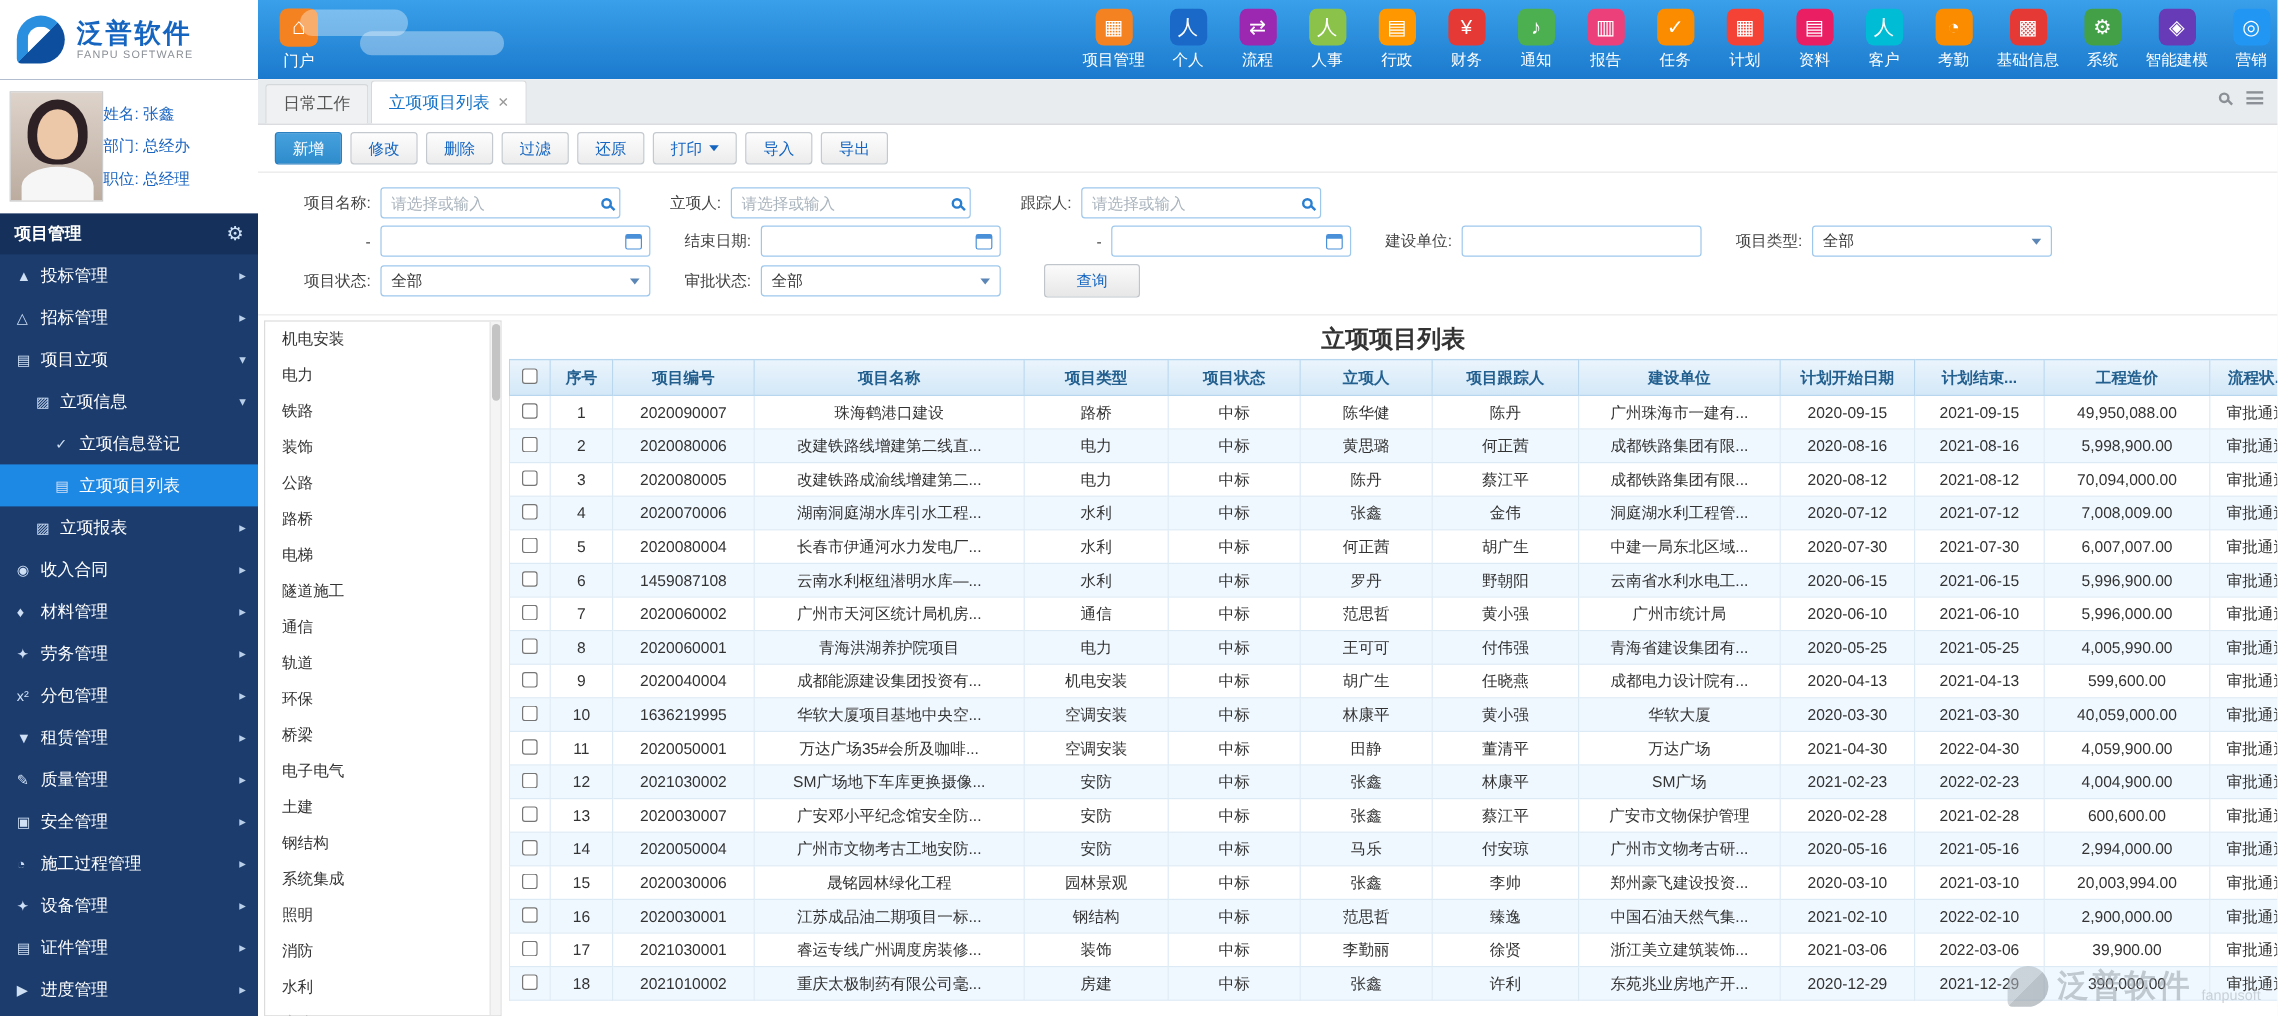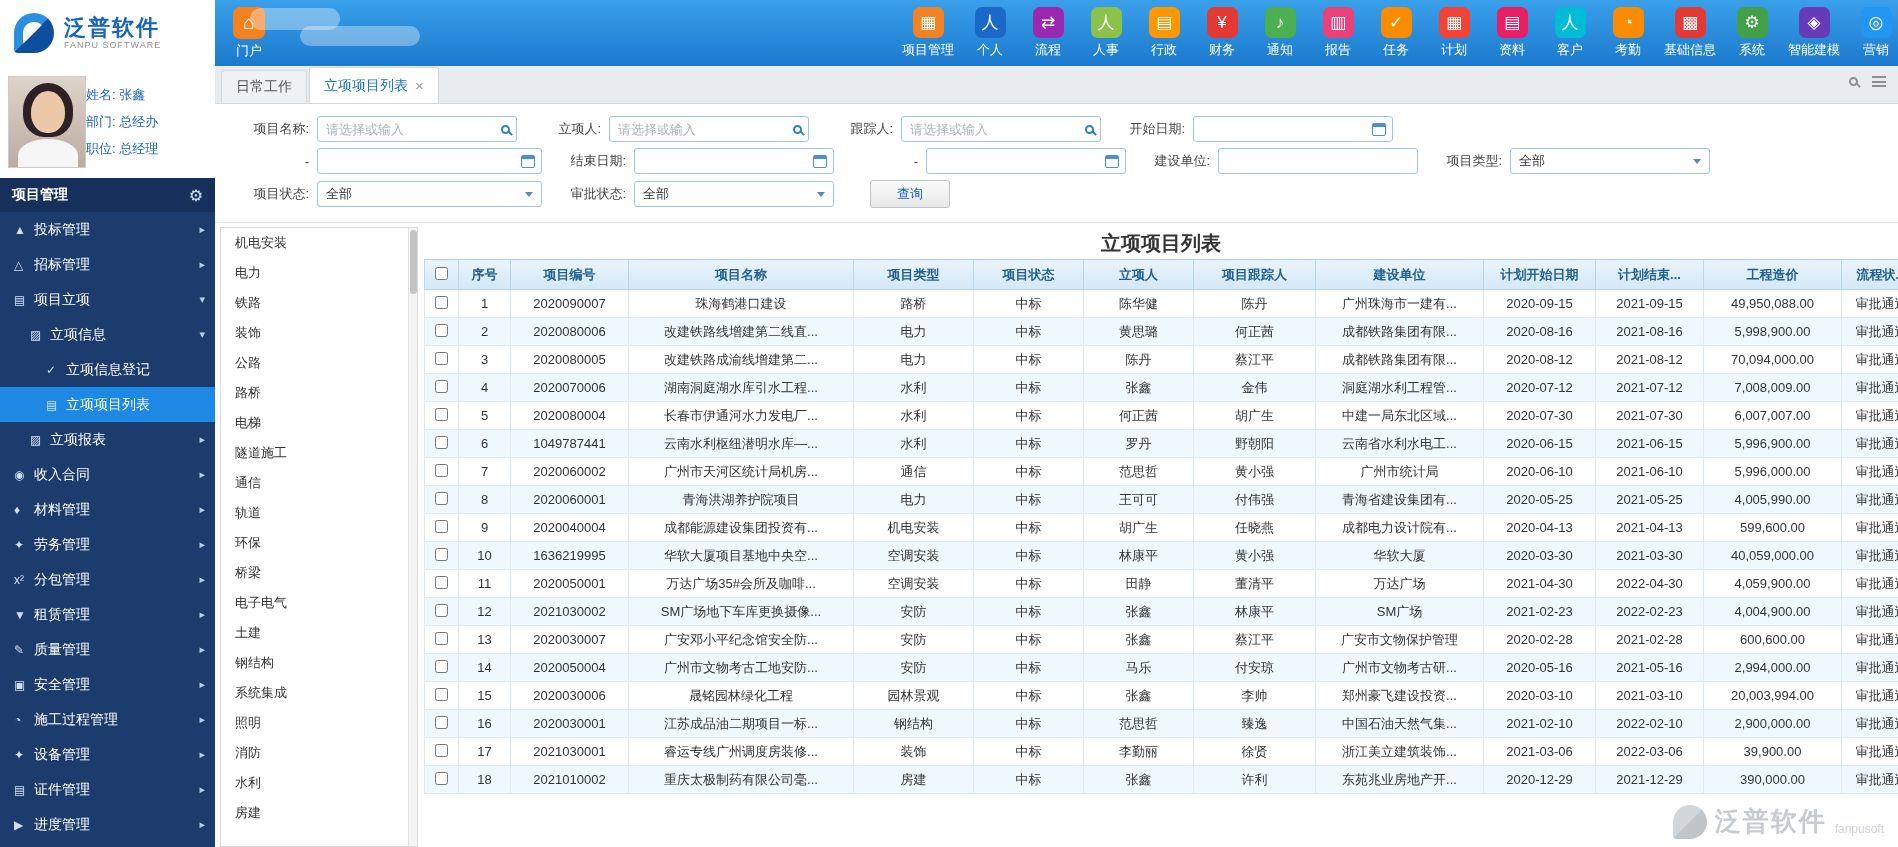--- a/index.html
+++ b/index.html
@@ -359,20 +359,30 @@
           <span>立项项目列表</span>
           <span class="tab-close">×</span>
         </div>
       </div>
     <div class="tabbar-tools">
       <span class="mag gray"></span>
       <span class="hamb"></span>
     </div>
   </div>
 
+  <div class="toolbar">
+      <button class="tb-btn primary">新增</button>
+      <button class="tb-btn">修改</button>
+      <button class="tb-btn">删除</button>
+      <button class="tb-btn">过滤</button>
+      <button class="tb-btn">还原</button>
+      <button class="tb-btn">打印<i class="dd-caret"></i></button>
+      <button class="tb-btn">导入</button>
+      <button class="tb-btn">导出</button>
+    </div>
 
   <div class="filters">
     <div class="frow">
       <div class="fgroup">
         <span class="flabel">项目名称:</span>
         <span class="fctrl">
           <input class="ftext" placeholder="请选择或输入" style="">
           <span class="icon-right mag"></span>
         </span>
       </div>
@@ -381,27 +391,20 @@
         <span class="fctrl">
           <input class="ftext" placeholder="请选择或输入" style="">
           <span class="icon-right mag"></span>
         </span>
       </div>
       <div class="fgroup">
         <span class="flabel">跟踪人:</span>
         <span class="fctrl">
           <input class="ftext" placeholder="请选择或输入" style="">
           <span class="icon-right mag"></span>
-        </span>
-      </div>
-      <div class="fgroup">
-        <span class="flabel">开始日期:</span>
-        <span class="fctrl">
-          <input class="ftext" style="">
-          <span class="icon-right cal"></span>
         </span>
       </div>
     </div>
     <div class="frow">
       <div class="fgroup">
         <span class="flabel">-</span>
         <span class="fctrl">
           <input class="ftext w1" style="">
           <span class="icon-right cal"></span>
         </span>
@@ -591,21 +594,21 @@
                 <td class="link ctr">胡广生</td>
                 <td class="left">中建一局东北区域...</td>
                 <td>2020-07-30</td>
                 <td>2021-07-30</td>
                 <td class="right">6,007,007.00</td>
                 <td class="flow">审批通过</td>
               </tr>
               <tr>
                 <td class="cb-cell"><input type="checkbox" style=""></td>
                 <td>6</td>
-                <td class="link ctr">1049787441</td>
+                <td class="link ctr">1459087108</td>
                 <td class="link">云南水利枢纽潜明水库—...</td>
                 <td>水利</td>
                 <td>中标</td>
                 <td class="link ctr">罗丹</td>
                 <td class="link ctr">野朝阳</td>
                 <td class="left">云南省水利水电工...</td>
                 <td>2020-06-15</td>
                 <td>2021-06-15</td>
                 <td class="right">5,996,900.00</td>
                 <td class="flow">审批通过</td>

